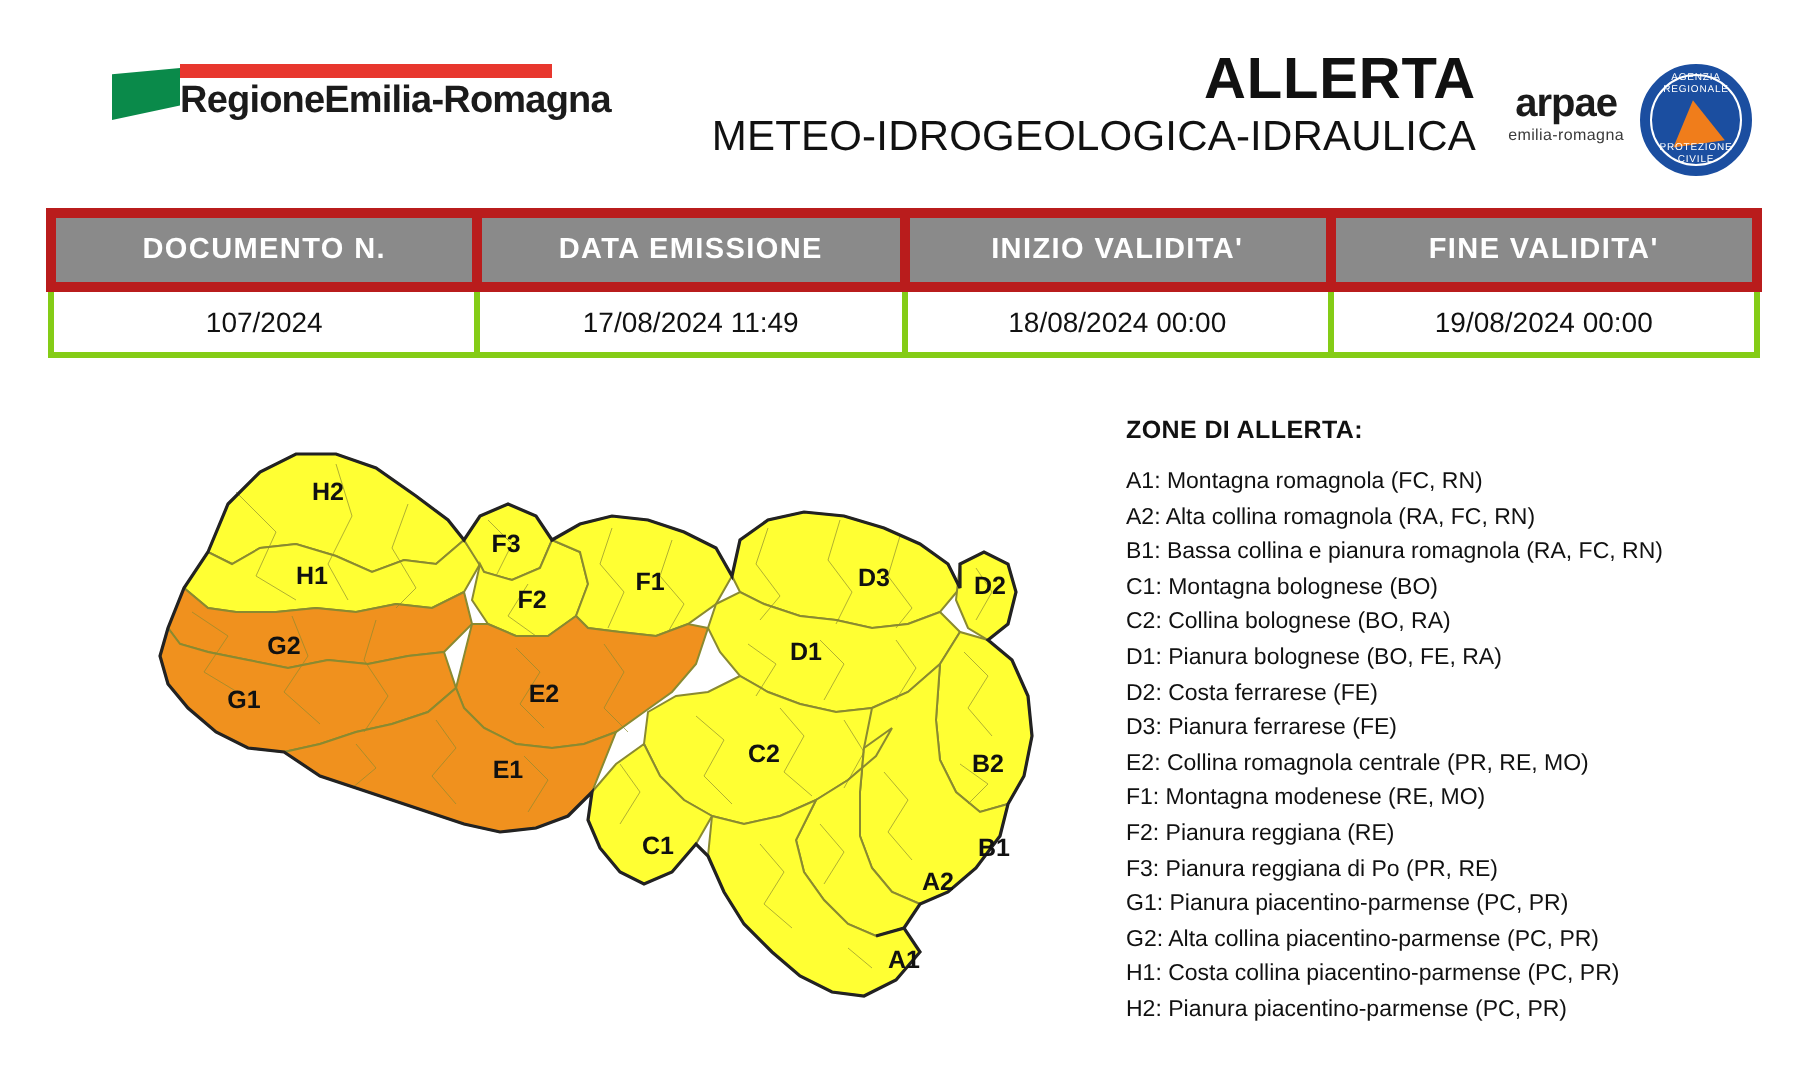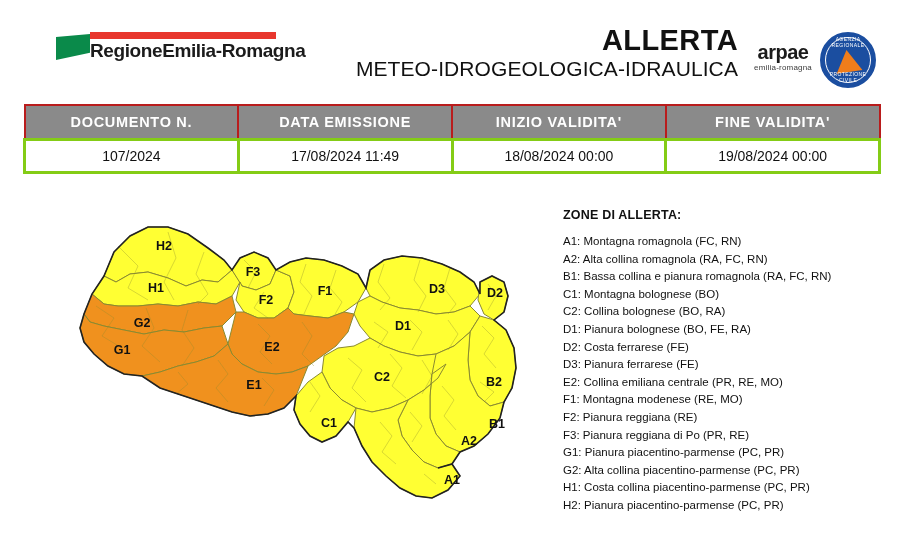--- a/index.html
+++ b/index.html
@@ -137,21 +137,21 @@
     width: 858px;
     border-collapse: collapse;
   }
   .info-table th {
     background: #8a8a8a;
     color: #ffffff;
     font-size: 14.5px;
     font-weight: bold;
     letter-spacing: 0.7px;
     padding: 8px 4px;
-    border: 2px solid #b91c1c;
+    border: 5px solid #b91c1c;
     text-align: center;
   }
   .info-table td {
     background: #ffffff;
     color: #111;
     font-size: 14px;
     padding: 7px 4px;
     border: 3px solid #84cc16;
     text-align: center;
   }
@@ -345,21 +345,21 @@
 <div class="legend">
   <div class="legend-title">ZONE DI ALLERTA:</div>
   <div class="legend-item">A1: Montagna romagnola (FC, RN)</div>
   <div class="legend-item">A2: Alta collina romagnola (RA, FC, RN)</div>
   <div class="legend-item">B1: Bassa collina e pianura romagnola (RA, FC, RN)</div>
   <div class="legend-item">C1: Montagna bolognese (BO)</div>
   <div class="legend-item">C2: Collina bolognese (BO, RA)</div>
   <div class="legend-item">D1: Pianura bolognese (BO, FE, RA)</div>
   <div class="legend-item">D2: Costa ferrarese (FE)</div>
   <div class="legend-item">D3: Pianura ferrarese (FE)</div>
-  <div class="legend-item">E2: Collina emiliana centrale (PR, RE, MO)</div>
+  <div class="legend-item">E2: Collina romagnola centrale (PR, RE, MO)</div>
   <div class="legend-item">F1: Montagna modenese (RE, MO)</div>
   <div class="legend-item">F2: Pianura reggiana (RE)</div>
   <div class="legend-item">F3: Pianura reggiana di Po (PR, RE)</div>
   <div class="legend-item">G1: Pianura piacentino-parmense (PC, PR)</div>
   <div class="legend-item">G2: Alta collina piacentino-parmense (PC, PR)</div>
   <div class="legend-item">H1: Costa collina piacentino-parmense (PC, PR)</div>
   <div class="legend-item">H2: Pianura piacentino-parmense (PC, PR)</div>
 </div>
 
 </body></html>

